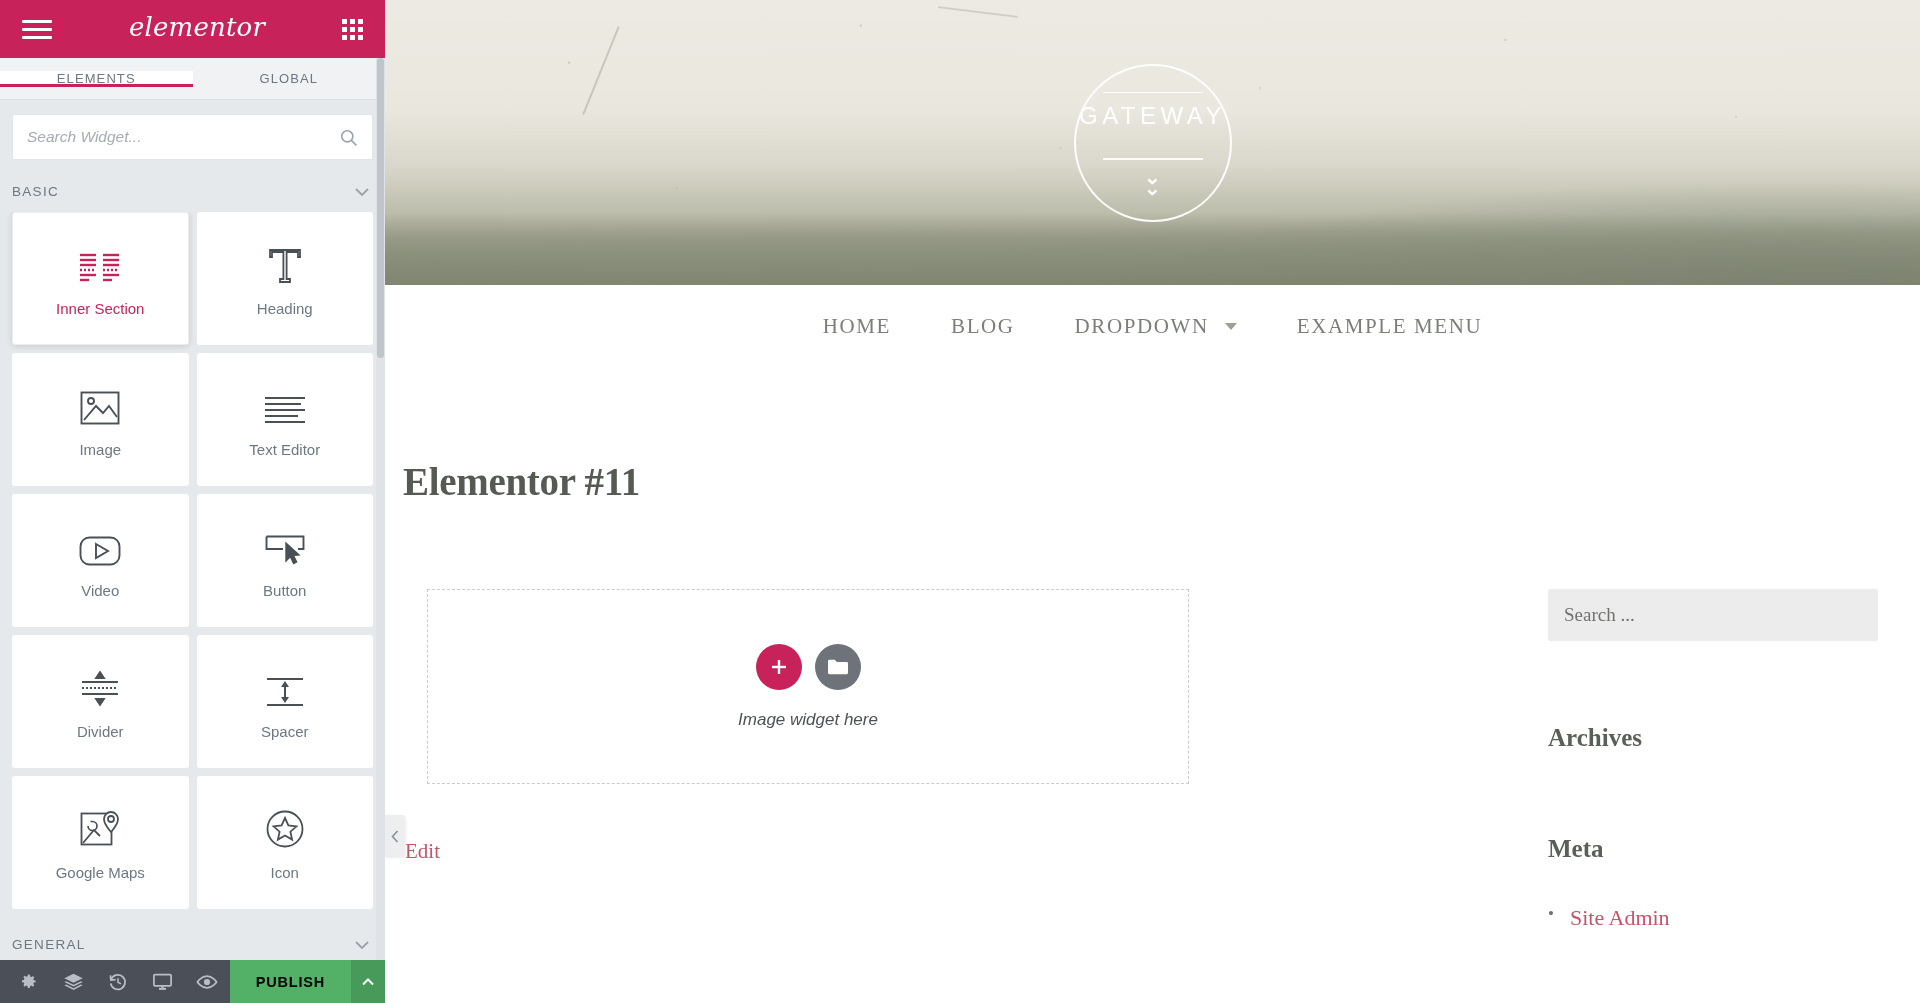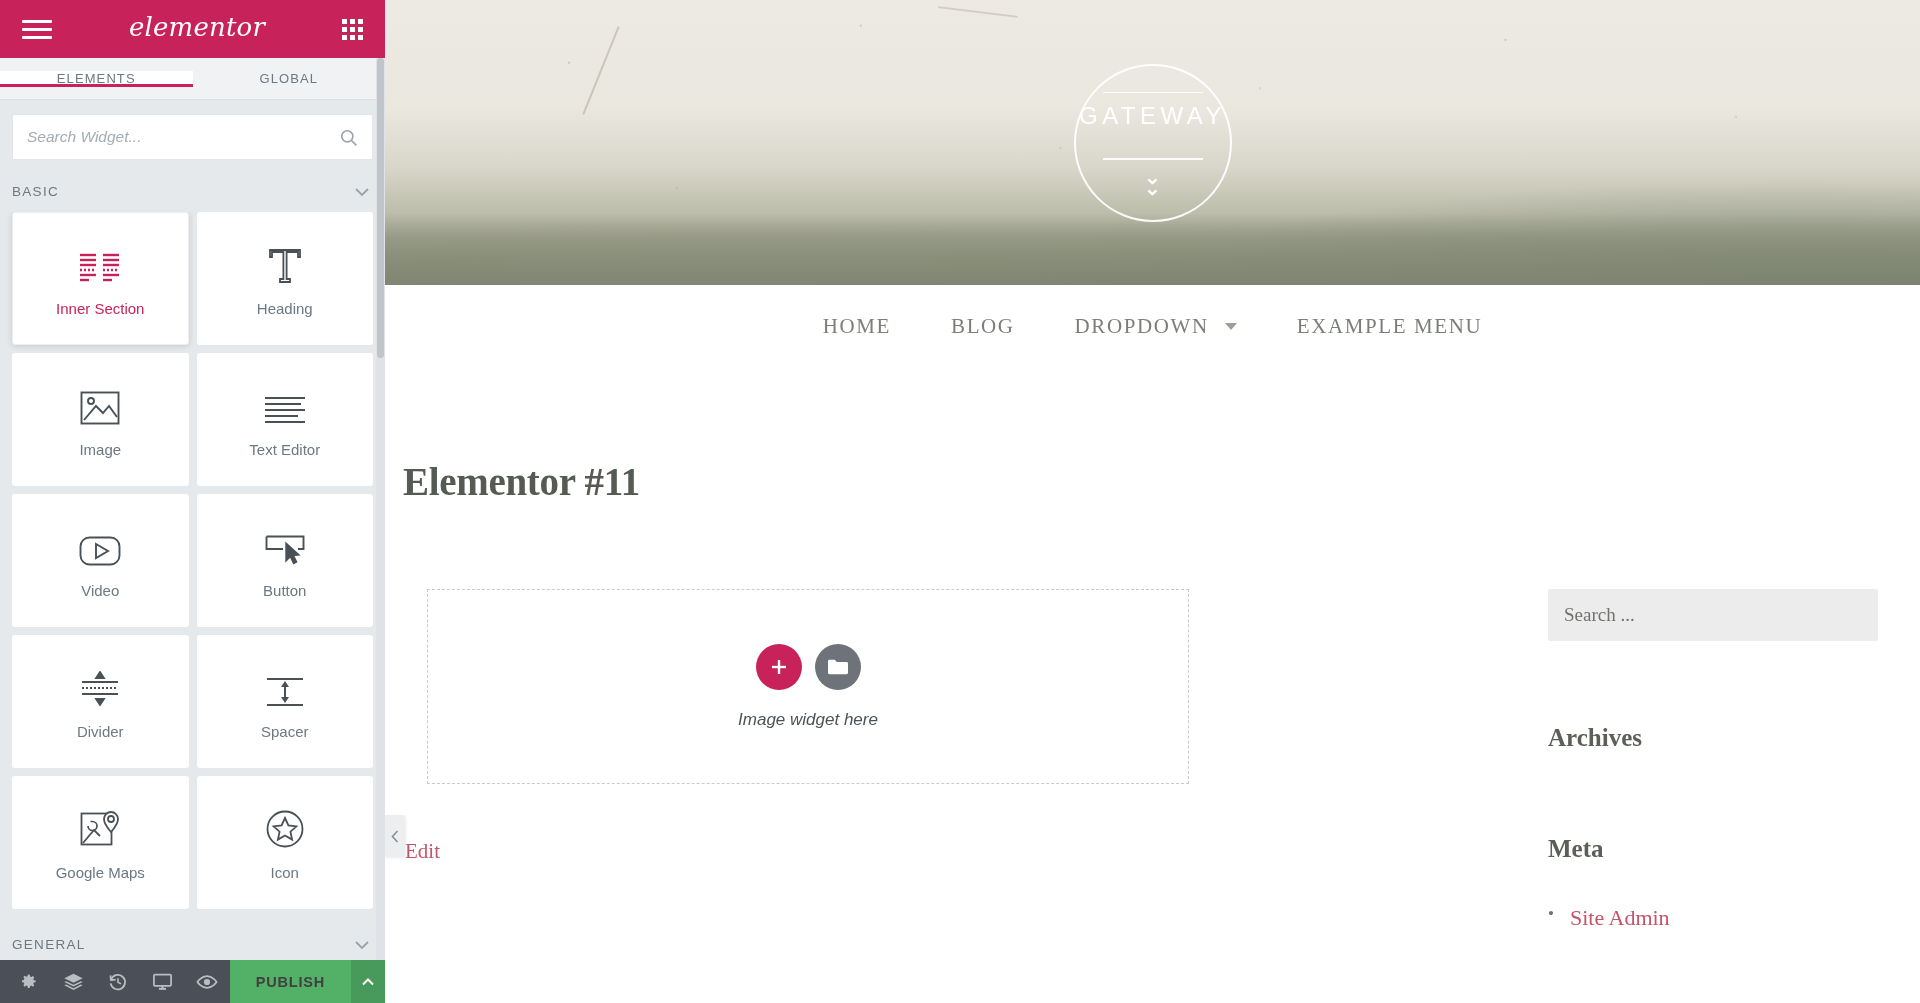--- a/index.html
+++ b/index.html
@@ -97,21 +97,21 @@
   .panel-footer {
     height: 43px; background: #4b4f58; display: flex; align-items: center;
     padding-left: 6px; flex: 0 0 43px; position: relative; z-index: 5;
   }
   .foot-ic {
     width: 45px; height: 43px; display: flex; align-items: center; justify-content: center;
     color: #b9bdc4; cursor: pointer;
   }
   .publish-group { margin-left: auto; display: flex; height: 43px; }
   .publish-btn {
-    background: #52b167; color: #404040; font-size: 14.5px; font-weight: bold;
+    background: #52b167; color: #000000; font-size: 14.5px; font-weight: bold;
     letter-spacing: .8px; padding: 0 26px; display: flex; align-items: center;
     cursor: pointer; border: none;
   }
   .publish-caret {
     background: #489a5b; width: 34px; display: flex; align-items: center; justify-content: center;
     color: #fff; cursor: pointer;
   }
 
   
   .panel-scrollbar {

